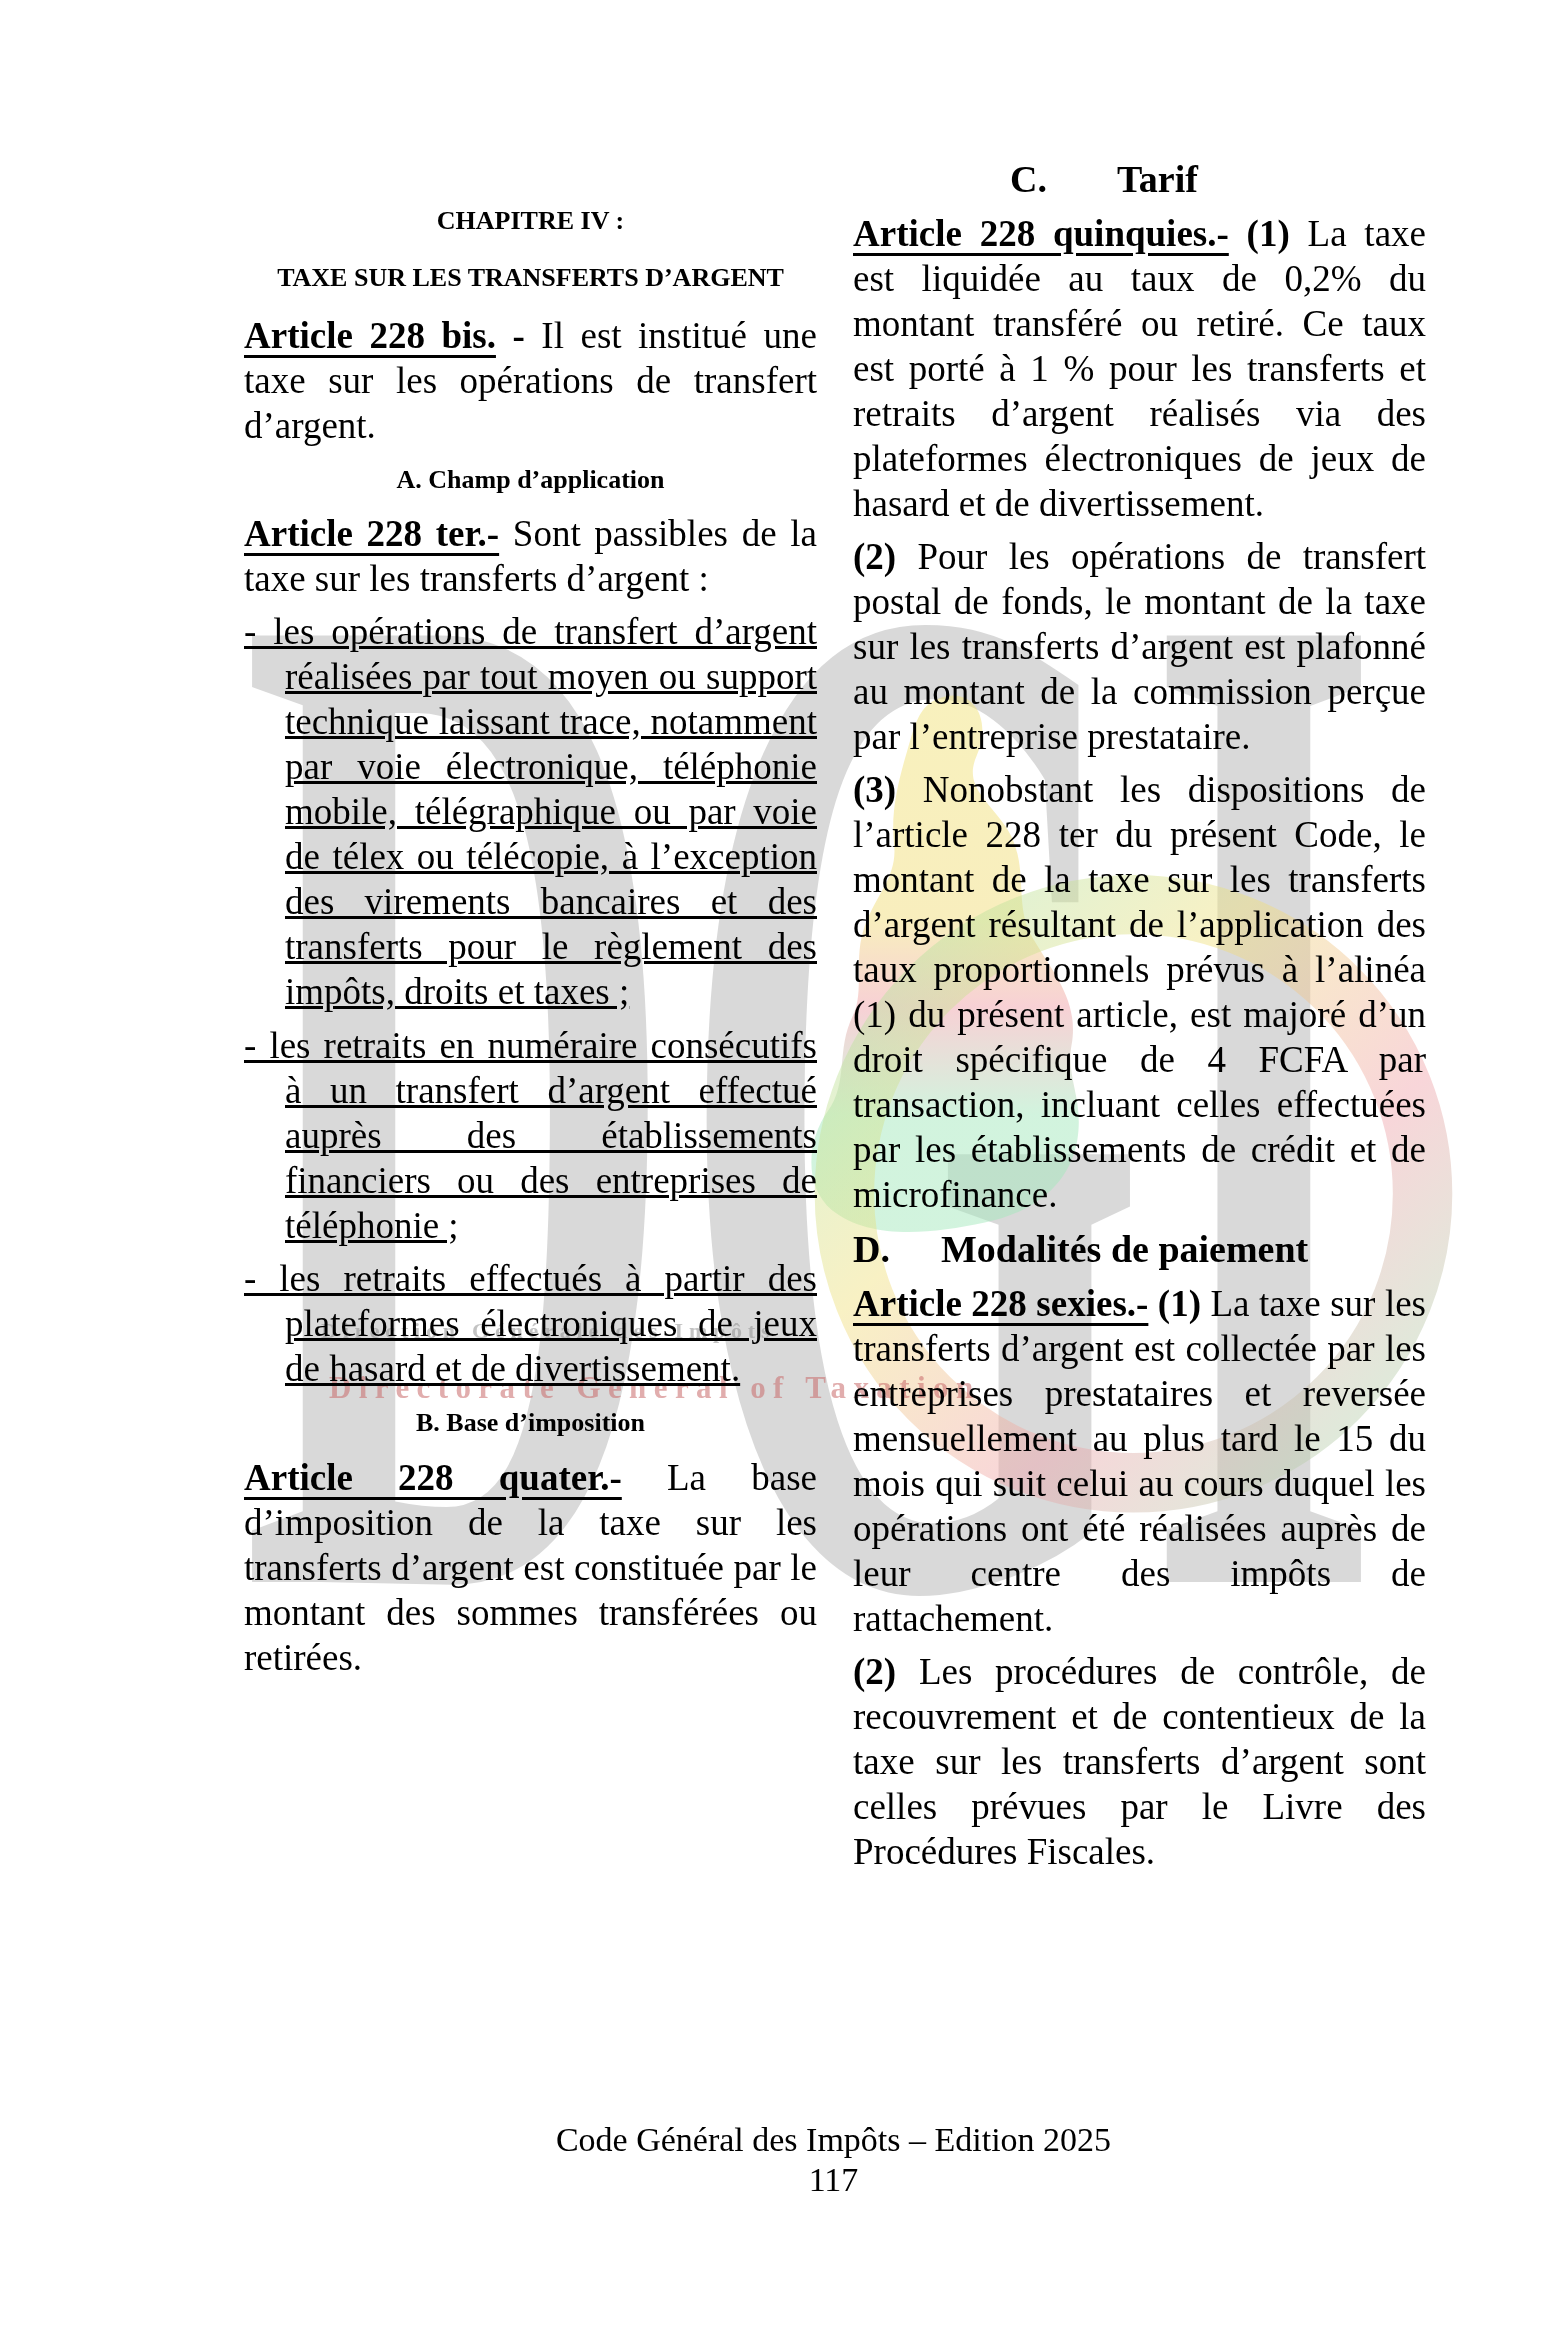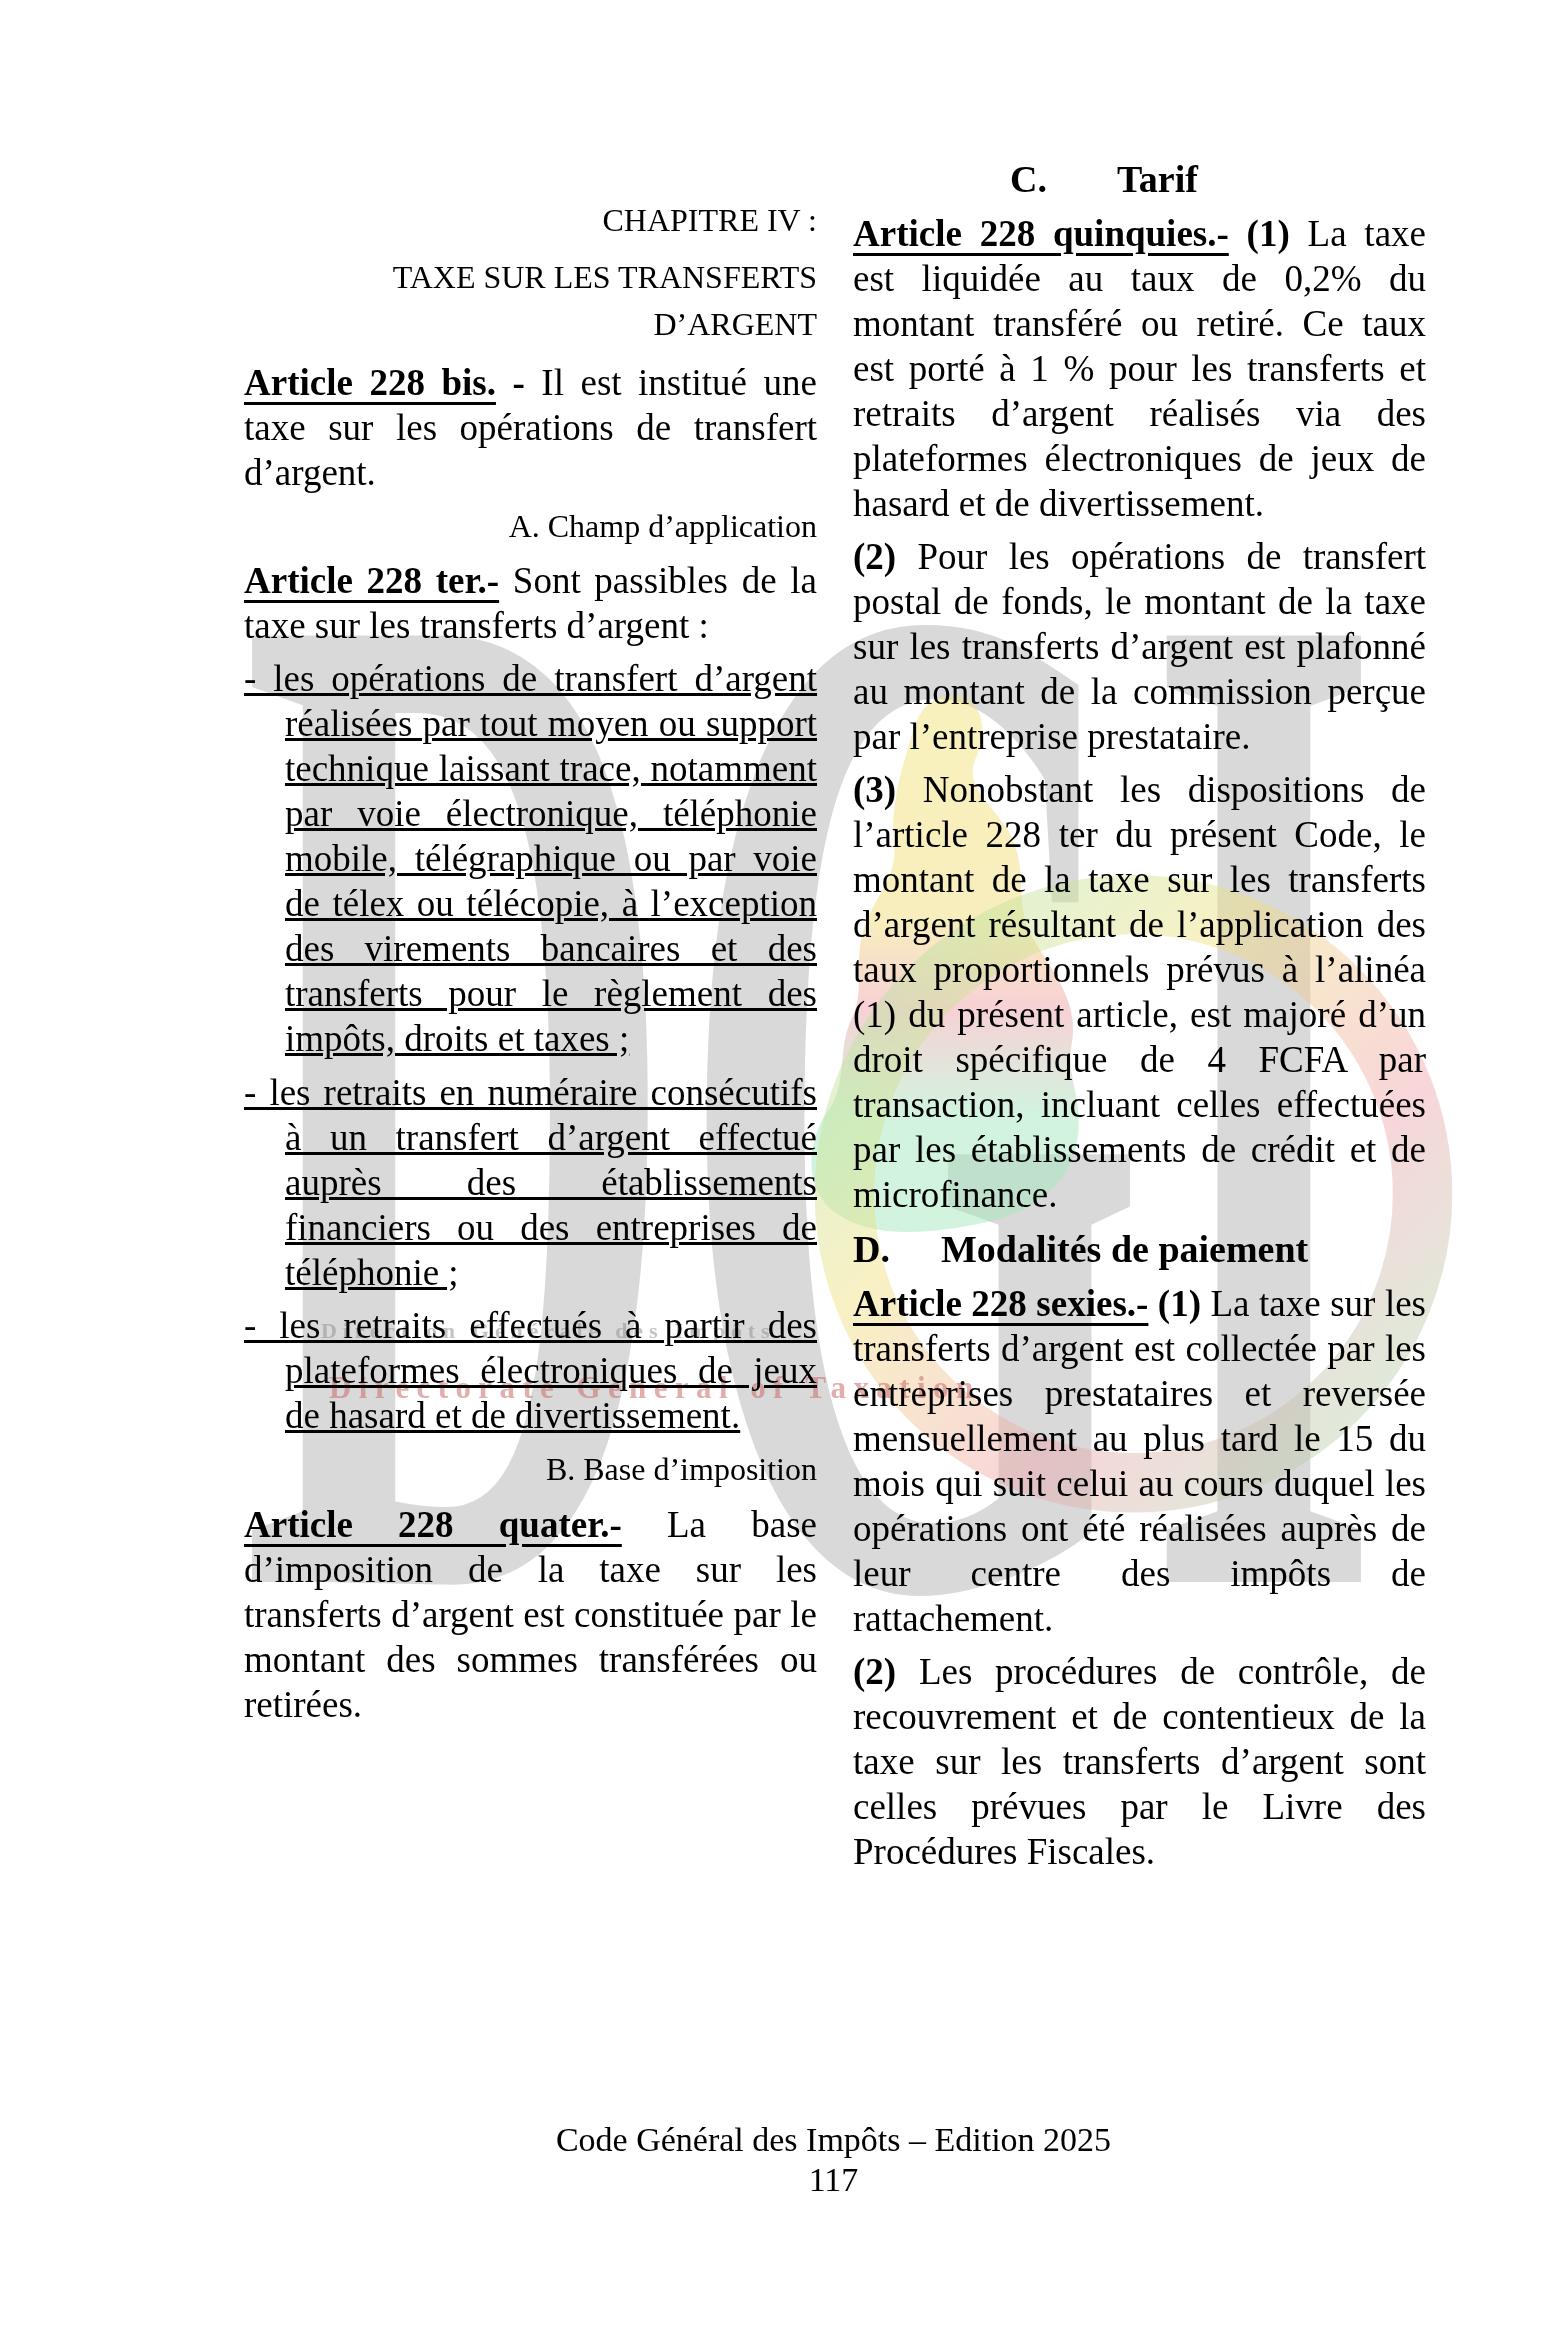--- a/index.html
+++ b/index.html
@@ -22,21 +22,21 @@
     position:absolute;left:329px;top:1370px;
     font-size:31px;letter-spacing:7.4px;font-weight:bold;
     color:rgba(201,106,106,0.55);white-space:nowrap;
   }
   
   .content{position:absolute;inset:0;z-index:1;}
   .col{position:absolute;font-size:37px;line-height:45px;}
   .col-left{left:244px;top:197px;width:573px;}
   .col-right{left:853px;top:149px;width:573px;}
   .center{text-align:center;}
-  .hd{font-weight:normal;font-size:32px;line-height:47px;margin:5px 0 8.3px;text-align:right;}
+  .hd{font-weight:bold;font-size:26px;line-height:47px;margin:5px 0 8.3px;}
   .chapter-heading{margin:0 0 10px;}
   .chapter-title{margin:0 0 11.6px;}
   .para{margin:0 0 8.3px;text-align:justify;}
   .art{
     font-weight:bold;
     text-decoration:underline;
     text-decoration-thickness:3.3px;
     text-underline-offset:6.6px;
   }
   .bold{font-weight:bold;}

